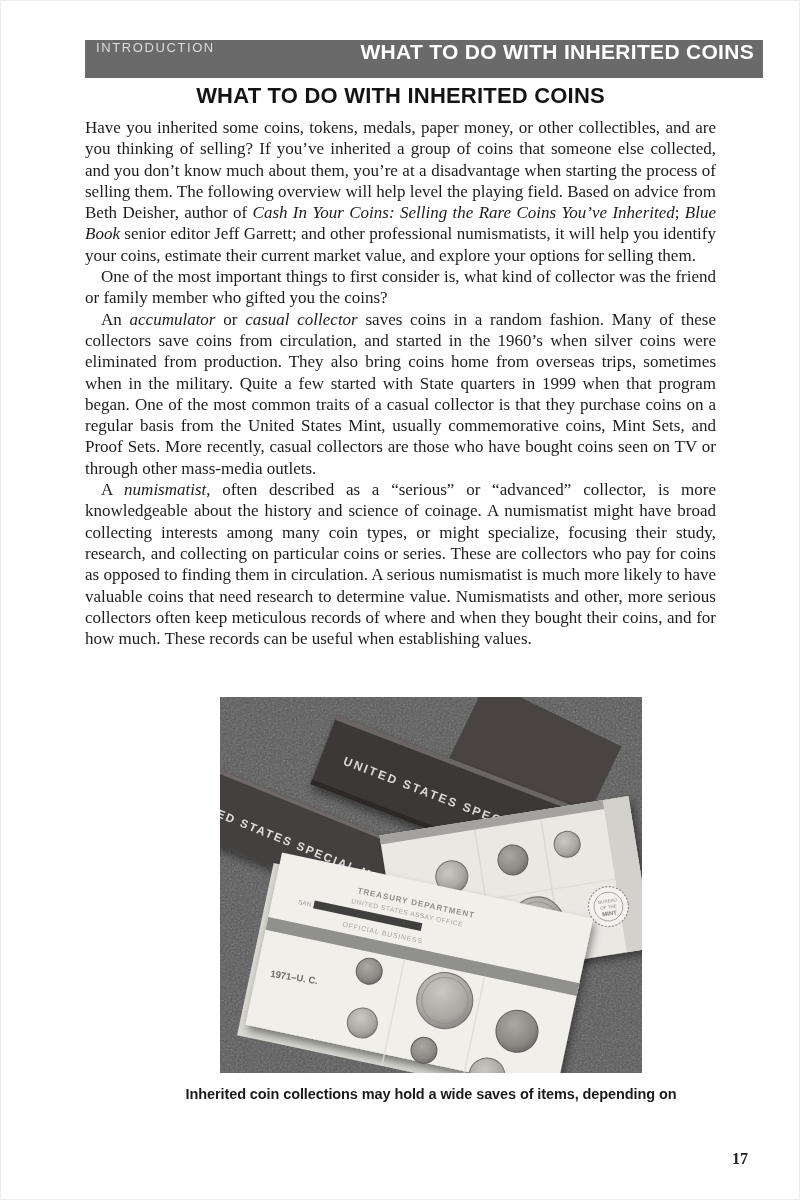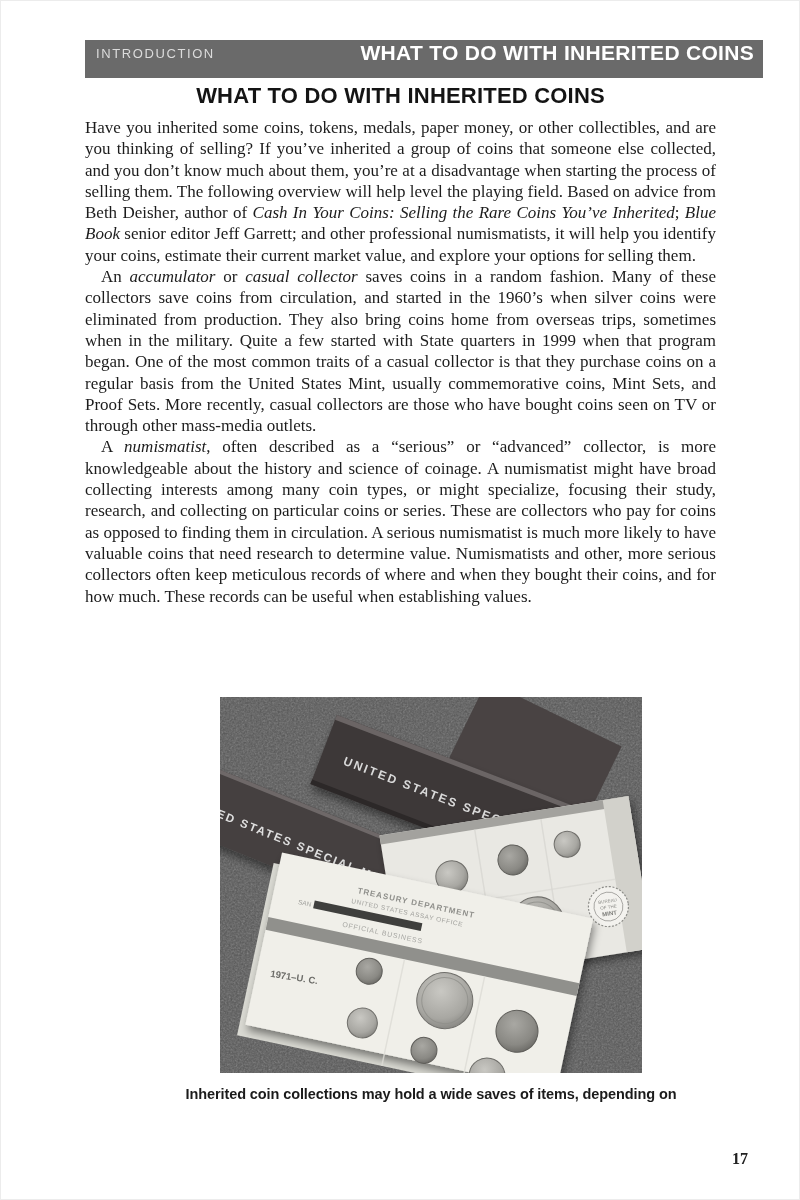--- a/index.html
+++ b/index.html
@@ -11,21 +11,20 @@
     overflow: hidden;
     box-shadow: inset 0 0 0 1px #ececec;
     font-family: "Liberation Serif", serif;
   }
   .header-bar {
     position: absolute;
     left: 85px; top: 40px;
     width: 678px; height: 38px;
     background: var(--header-bar, #6a6a6a);
     display: flex;
-    align-items: center;
     justify-content: space-between;
     box-sizing: border-box;
     padding: 0 9px 12px 11px;
   }
   .section-label {
     font-family: "Liberation Sans", sans-serif;
     font-size: 13px;
     letter-spacing: 1.6px;
     color: var(--section-text, #dcdcdc);
     white-space: nowrap;
@@ -98,20 +97,21 @@
 
   <div class="header-bar">
     <span class="section-label">INTRODUCTION</span>
     <span class="bar-title">WHAT TO DO WITH INHERITED COINS</span>
   </div>
 
   <h1 class="article-heading">WHAT TO DO WITH INHERITED COINS</h1>
 
   <div class="body-text">
       <p class="body-para first"><span>Have you inherited some coins, tokens, medals, paper money, or other collectibles, and are you thinking of selling? If you’ve inherited a group of coins that someone else collected, and you don’t know much about them, you’re at a disadvantage when starting the process of selling them. The following overview will help level the playing field. Based on advice from Beth Deisher, author of </span><em>Cash In Your Coins: Selling the Rare Coins You’ve Inherited</em><span>; </span><em>Blue Book</em><span> senior editor Jeff Garrett; and other professional numismatists, it will help you identify your coins, estimate their current market value, and explore your options for selling them.</span></p>
+      <p class="body-para"><span>One of the most important things to first consider is, what kind of collector was the friend or family member who gifted you the coins?</span></p>
       <p class="body-para"><span>An </span><em>accumulator</em><span> or </span><em>casual collector</em><span> saves coins in a random fashion. Many of these collectors save coins from circulation, and started in the 1960’s when silver coins were eliminated from production. They also bring coins home from overseas trips, sometimes when in the military. Quite a few started with State quarters in 1999 when that program began. One of the most common traits of a casual collector is that they purchase coins on a regular basis from the United States Mint, usually commemorative coins, Mint Sets, and Proof Sets. More recently, casual collectors are those who have bought coins seen on TV or through other mass-media outlets.</span></p>
       <p class="body-para"><span>A </span><em>numismatist</em><span>, often described as a “serious” or “advanced” collector, is more knowledgeable about the history and science of coinage. A numismatist might have broad collecting interests among many coin types, or might specialize, focusing their study, research, and collecting on particular coins or series. These are collectors who pay for coins as opposed to finding them in circulation. A serious numismatist is much more likely to have valuable coins that need research to determine value. Numismatists and other, more serious collectors often keep meticulous records of where and when they bought their coins, and for how much. These records can be useful when establishing values.</span></p>
     </div>
 
   <svg class="figure-photo" viewBox="0 0 422 376" width="422" height="376" xmlns="http://www.w3.org/2000/svg">
     <defs>
       <filter id="grain" x="0" y="0" width="100%" height="100%">
         <feTurbulence type="fractalNoise" baseFrequency="0.55" numOctaves="3" stitchTiles="stitch"></feTurbulence>
         <feColorMatrix type="saturate" values="0"></feColorMatrix>
       </filter>

